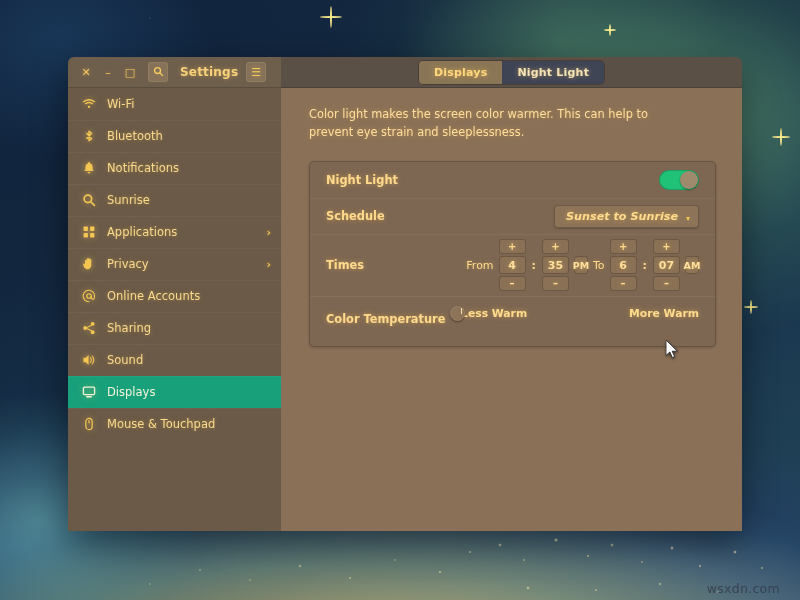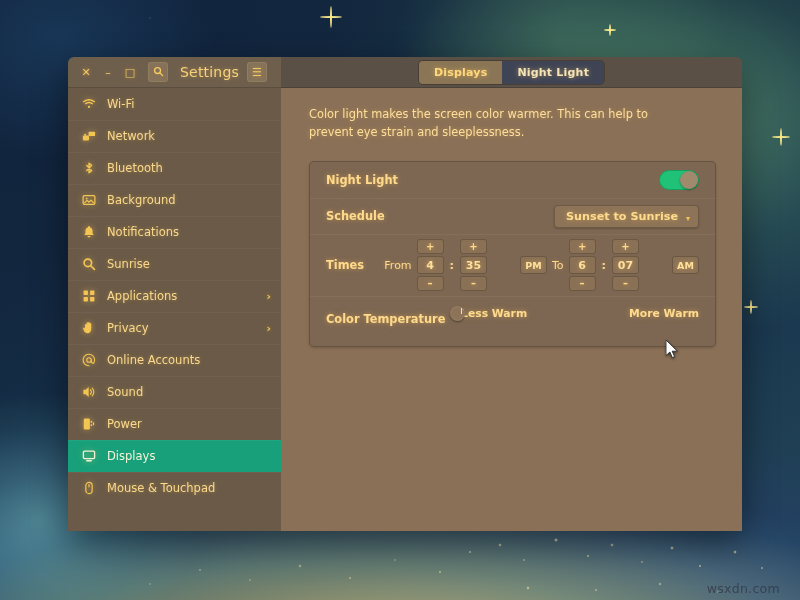--- a/index.html
+++ b/index.html
@@ -163,22 +163,22 @@
     border-radius: 3px;
     cursor: pointer;
     text-shadow: 0 0 4px rgba(255,200,90,0.55);
   }
   .win-btn.boxed {
     background: rgba(255,225,160,0.16);
     box-shadow: inset 0 0 0 1px rgba(255,230,170,0.10);
   }
   .win-title {
     color: #f7d27a;
-    font-size: 14px;
-    font-weight: normal;
+    font-size: 12px;
+    font-weight: bold;
     margin: 0 6px 0 10px;
     letter-spacing: .2px;
     text-shadow: 0 0 5px rgba(255,200,90,0.45);
     white-space: nowrap;
   }
 
   
   .tabs {
     display: flex;
     height: 23px;
@@ -325,20 +325,21 @@
   .dropdown {
     display: flex;
     align-items: flex-end;
     gap: 8px;
     background: #8d7458;
     border: 1px solid rgba(0,0,0,0.22);
     border-radius: 4px;
     padding: 4px 8px 4px 11px;
     cursor: pointer;
     box-shadow: 0 1px 2px rgba(0,0,0,0.2);
+    font-style: italic;
   }
   .dropdown .dd-text {
     color: #ffdb8e;
     font-size: 11.2px;
     font-weight: bold;
     white-space: nowrap;
     text-shadow: 0 0 5px rgba(255,200,90,0.5);
   }
   .dropdown .dd-arrow { color: #f3c552; font-size: 8px; }
 
@@ -383,31 +384,30 @@
     text-shadow: 0 0 5px rgba(255,200,90,0.5);
   }
   .colon {
     color: #ffd98c;
     font-size: 11px;
     font-weight: bold;
     padding: 0 1px;
     text-shadow: 0 0 4px rgba(255,200,90,0.4);
   }
   .ampm {
-    width: 27px; height: 18px;
+    width: 14px; height: 18px;
     background: #8a7156;
     border: 1px solid rgba(0,0,0,0.22);
     border-radius: 3px;
     color: #ffdf9c;
     font-size: 9.5px;
     font-weight: bold;
     display: flex; align-items: center; justify-content: center;
     cursor: pointer;
     text-shadow: 0 0 5px rgba(255,200,90,0.5);
-    margin-left: 28px;
   }
 
   
   .temp-row { min-height: 50px; align-items: flex-start; padding-top: 12px; padding-bottom: 10px; }
   .temp-row .row-label { margin-top: 4px; }
   .slider-wrap {
     margin-left: auto;
     width: 238px;
     position: relative;
   }
@@ -534,50 +534,30 @@
 
       <div class="sidebar-item">
         <span class="si-icon">
           <svg viewBox="0 0 16 16" fill="currentColor">
               <path d="M8 12.6a1.3 1.3 0 100-2.6 1.3 1.3 0 000 2.6zM3.1 7.4l1.2 1.3a5.2 5.2 0 017.4 0l1.2-1.3a7 7 0 00-9.8 0zM.8 5.1l1.2 1.3a8.6 8.6 0 0112 0l1.2-1.3a10.4 10.4 0 00-14.4 0z"></path>
             </svg>
         </span>
         <span class="si-label">Wi-Fi</span>
       </div>
 
-      <div class="sidebar-item">
-        <span class="si-icon">
-          <svg viewBox="0 0 16 16" fill="currentColor">
-              <rect x="1" y="7.5" width="7" height="5.5" rx="1"></rect>
-              <rect x="7.5" y="3" width="7.5" height="5" rx="1"></rect>
-              <rect x="2.6" y="5.6" width="2" height="2"></rect>
-            </svg>
-        </span>
-        <span class="si-label">Network</span>
-      </div>
 
       <div class="sidebar-item">
         <span class="si-icon">
           <svg viewBox="0 0 16 16" fill="none" stroke="currentColor" stroke-width="1.6" stroke-linejoin="round">
               <path d="M5 4.5L11 11 8 13.5V2.5L11 5 5 11.5"></path>
             </svg>
         </span>
         <span class="si-label">Bluetooth</span>
       </div>
 
-      <div class="sidebar-item">
-        <span class="si-icon">
-          <svg viewBox="0 0 16 16" fill="none" stroke="currentColor" stroke-width="1.4">
-              <rect x="1.3" y="3" width="13.4" height="10" rx="1.2"></rect>
-              <circle cx="5.3" cy="6.4" r="1.1" fill="currentColor" stroke="none"></circle>
-              <path d="M2.4 11.6l3.4-3.2 2.2 2.1 2.3-2.4 3.3 3.5" stroke-linejoin="round"></path>
-            </svg>
-        </span>
-        <span class="si-label">Background</span>
-      </div>
 
       <div class="sidebar-item">
         <span class="si-icon">
           <svg viewBox="0 0 16 16" fill="currentColor">
               <path d="M8 1.2a1.1 1.1 0 011.1 1.1v.4a4 4 0 013 3.8v3l1.2 1.8H2.7l1.2-1.8v-3a4 4 0 013-3.8v-.4A1.1 1.1 0 018 1.2zM6.3 12.6h3.4a1.7 1.7 0 01-3.4 0z"></path>
             </svg>
         </span>
         <span class="si-label">Notifications</span>
       </div>
 
@@ -617,43 +597,43 @@
       <div class="sidebar-item">
         <span class="si-icon">
           <svg viewBox="0 0 16 16" fill="none" stroke="currentColor" stroke-width="1.3">
               <circle cx="8" cy="8" r="2.6"></circle>
               <path d="M10.6 8v1.6a1.9 1.9 0 003.1 1.5A6.6 6.6 0 108 14.6" stroke-linecap="round"></path>
             </svg>
         </span>
         <span class="si-label">Online Accounts</span>
       </div>
 
+      <div class="sidebar-item">
+        <span class="si-icon">
+          <svg viewBox="0 0 16 16" fill="currentColor">
+              <circle cx="12.2" cy="3.2" r="2.2"></circle>
+              <circle cx="3.6" cy="8" r="2.2"></circle>
+              <circle cx="12.2" cy="12.8" r="2.2"></circle>
+              <path d="M5.3 7l5.6-3 .6 1.1-5.6 3zM5.3 9l5.6 3 .6-1.1-5.6-3z"></path>
+            </svg>
+        </span>
+        <span class="si-label">Sharing</span>
+      </div>
 
       <div class="sidebar-item">
         <span class="si-icon">
           <svg viewBox="0 0 16 16" fill="currentColor">
               <path d="M7.6 2.3L4.2 5.3H1.6v5.4h2.6l3.4 3z"></path>
               <path d="M9.6 5.4a3.6 3.6 0 010 5.2" fill="none" stroke="currentColor" stroke-width="1.3" stroke-linecap="round"></path>
               <path d="M11.7 3.6a6.3 6.3 0 010 8.8" fill="none" stroke="currentColor" stroke-width="1.3" stroke-linecap="round"></path>
             </svg>
         </span>
         <span class="si-label">Sound</span>
       </div>
 
-      <div class="sidebar-item">
-        <span class="si-icon">
-          <svg viewBox="0 0 16 16" fill="currentColor">
-              <rect x="2" y="1.8" width="7" height="12.4" rx="1.4"></rect>
-              <rect x="10" y="4.4" width="1.6" height="2.2" rx="0.5"></rect>
-              <rect x="10" y="8.2" width="1.6" height="2.2" rx="0.5"></rect>
-              <rect x="12.4" y="6" width="1.5" height="3.4" rx="0.6"></rect>
-            </svg>
-        </span>
-        <span class="si-label">Power</span>
-      </div>
 
       <div class="sidebar-item selected">
         <span class="si-icon">
           <svg viewBox="0 0 16 16" fill="none" stroke="currentColor" stroke-width="1.5">
               <rect x="1.6" y="2.4" width="12.8" height="8.6" rx="1.2"></rect>
               <line x1="5.4" y1="13.4" x2="10.6" y2="13.4" stroke-linecap="round"></line>
             </svg>
         </span>
         <span class="si-label">Displays</span>
       </div>

